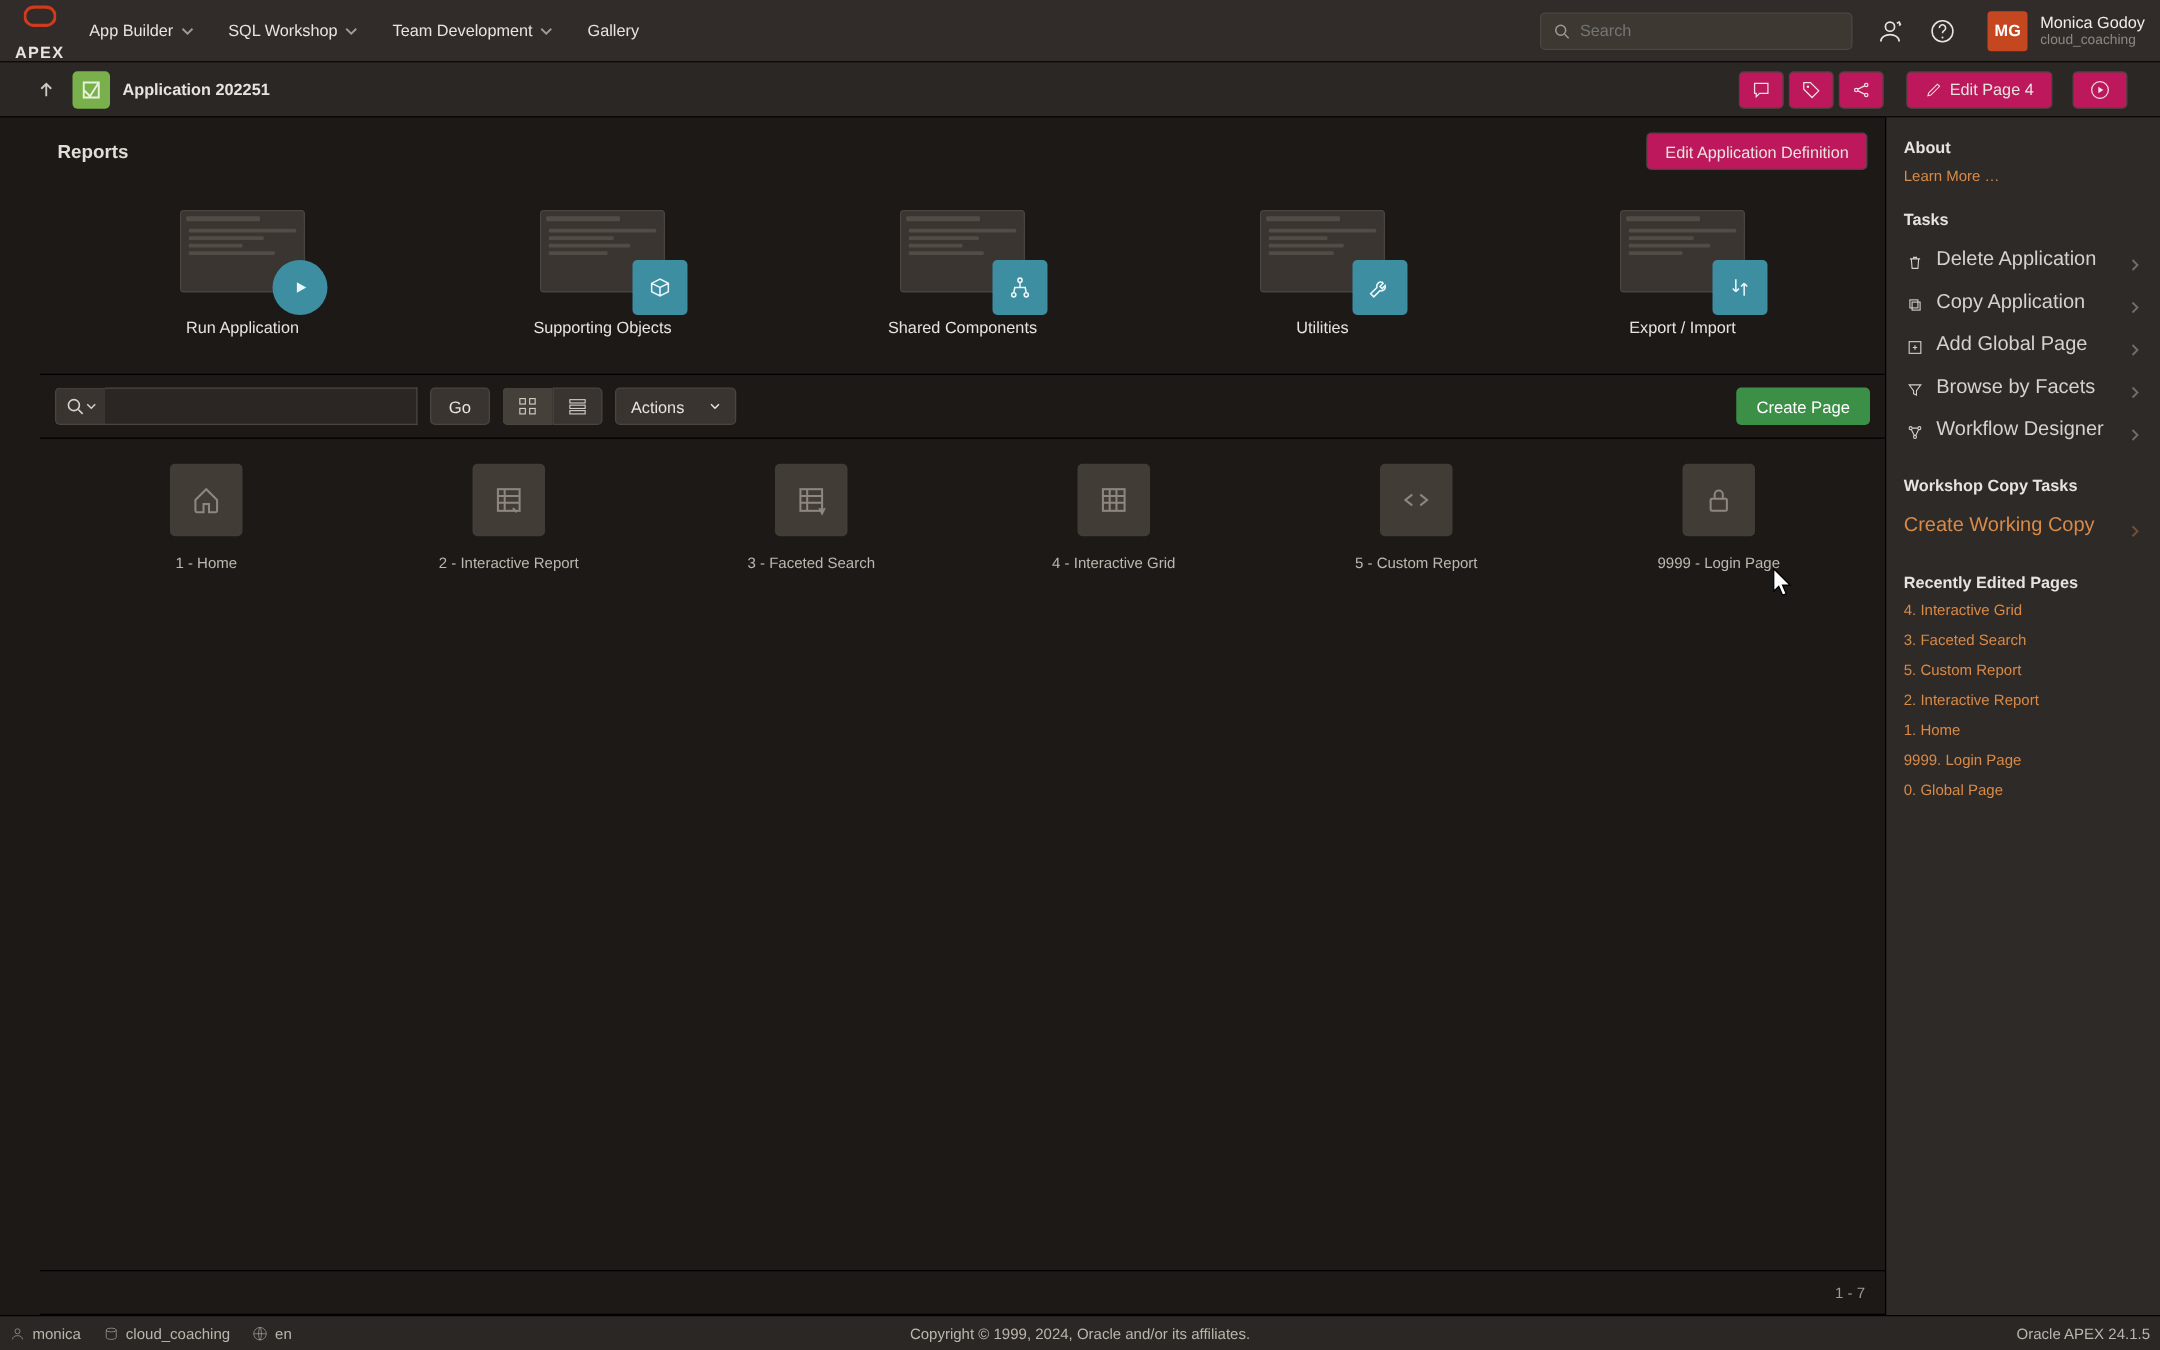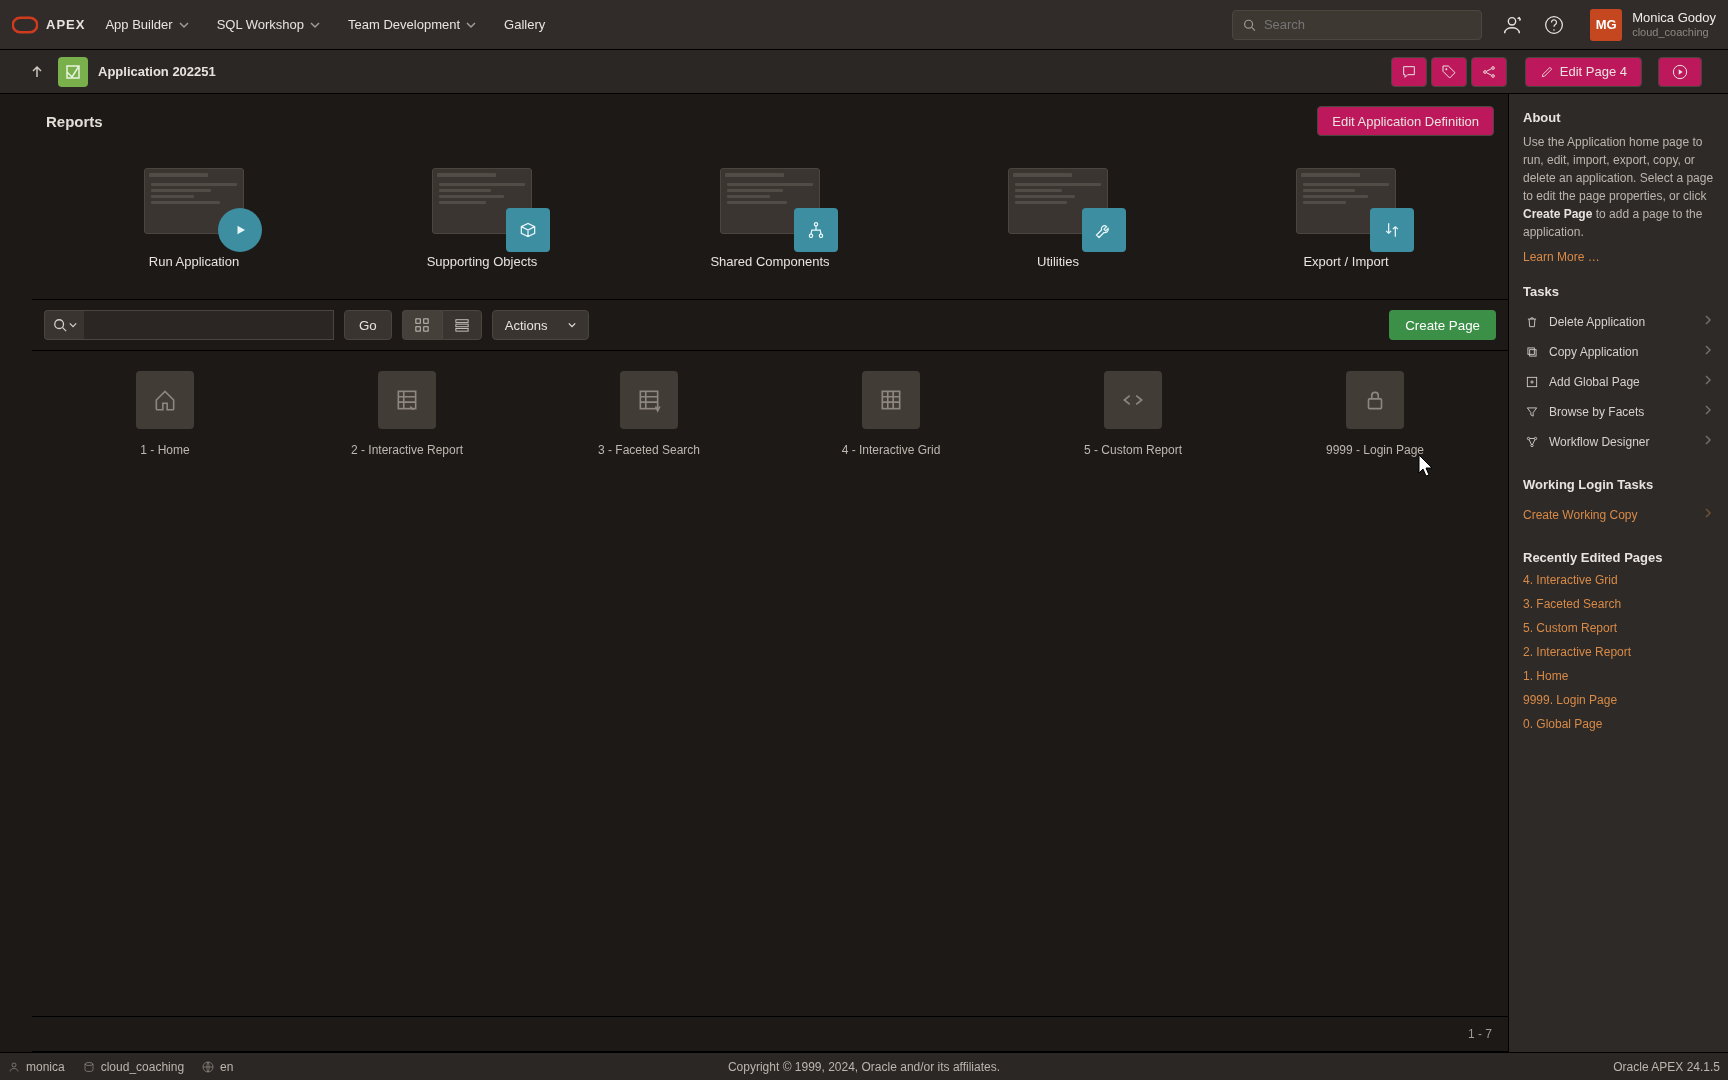--- a/index.html
+++ b/index.html
@@ -2,21 +2,21 @@
 <html><head>
 <meta charset="utf-8">
 <style>
   * { box-sizing: border-box; margin: 0; padding: 0; }
   html, body { width: 1728px; height: 1080px; background: #1c1917; color: #d6d1cc; font-family: "Helvetica Neue", Arial, sans-serif; font-size: 13px; overflow: hidden; }
   a { text-decoration: none; }
   svg { display: block; }
 
   
   .topbar { height: 50px; background: #312c29; display: flex; align-items: center; padding: 0 12px; border-bottom: 1px solid #000; }
-  .logo { display: flex; align-items: center; gap: 8px; margin-right: 20px; }
+  .logo { display: flex; align-items: center; gap: 8px; margin-right: 20px; flex-direction: column; }
   .logo-mark { width: 26px; height: 26px; }
   .logo-text { color: #e8e3de; font-weight: 600; letter-spacing: 1px; }
   .nav-menu { display: flex; gap: 28px; }
   .nav-item { color: #e8e3de; display: flex; align-items: center; gap: 6px; cursor: pointer; }
   .nav-item .caret { opacity: 0.6; }
   .topbar-spacer { flex: 1; }
   .search-wrap { display: flex; align-items: center; background: #3e3833; border: 1px solid #4d4640; border-radius: 4px; width: 250px; height: 30px; padding: 0 10px; gap: 8px; }
   .search-wrap input { background: transparent; border: none; outline: none; color: #d6d1cc; width: 100%; font-size: 13px; }
   .top-icons { display: flex; align-items: center; gap: 14px; margin-left: 16px; }
   .top-icon-btn { width: 28px; height: 28px; display: flex; align-items: center; justify-content: center; cursor: pointer; color: #e8e3de; }
@@ -87,21 +87,21 @@
 
   .grid-footer { padding: 10px 16px; color: #a09a92; font-size: 12px; text-align: right; border-bottom:1px solid #000;}
 
   
   .side h4 { color: #e8e3de; font-size: 13px; font-weight: 700; margin-bottom: 8px; }
   .side p { color: #bcb5ad; font-size: 12px; line-height: 1.5; margin-bottom: 8px; }
   .side p b { color: #e8e3de; font-weight: 700; }
   .side a.learn-more, .side a.recent { color: #d88a48; font-size: 12px; }
   .side-section { margin-bottom: 20px; }
   .task-list { display: flex; flex-direction: column; }
-  .task-item { display: flex; align-items: flex-start; gap: 10px; padding: 8px 2px; color: #d6d1cc; font-size: 12px; cursor: pointer; }
+  .task-item { display: flex; align-items: flex-end; gap: 10px; padding: 8px 2px; color: #d6d1cc; font-size: 16px; cursor: pointer; }
   .task-item .chev { margin-left: auto; opacity: 0.4; }
   .recent-list { display: flex; flex-direction: column; gap: 10px; }
 
   
   .footer { height: 28px; background: #2b2724; border-top: 1px solid #000; display: flex; align-items: center; padding: 0 8px; font-size: 12px; color: #bcb5ad; }
   .footer .fi { display: flex; align-items: center; gap: 6px; margin-right: 18px; }
   .footer .center { position: absolute; left: 50%; transform: translateX(-50%); }
   .footer .right { margin-left: auto; }
 
   
@@ -427,21 +427,20 @@
           <span class="page-label">9999 - Login Page</span>
         </div>
       </div>
     <div class="grid-footer">1 - 7</div>
 
   </div>
 
   <div class="side">
     <div class="side-section">
       <h4>About</h4>
-      <p><span>Use the Application home page to run, edit, import, export, copy, or delete an application. Select a page to edit the page properties, or click </span><b>Create Page</b><span> to add a page to the application.</span></p>
       <a href="#" class="learn-more">Learn More …</a>
     </div>
     <div class="side-section">
       <h4>Tasks</h4>
       <div class="task-list" id="task-list">
           <div class="task-item">
             <svg width="14" height="14" viewBox="0 0 24 24">
               <path d="M5 7h14M10 7V5h4v2M7 7l1 13h8l1-13" fill="none" stroke="currentColor" stroke-width="1.5"></path>
             </svg>
             <span>Delete Application</span>
@@ -486,21 +485,21 @@
               <path d="M8 6h8M7 8l4 8M17 8l-4 8" fill="none" stroke="currentColor" stroke-width="1.5"></path>
             </svg>
             <span>Workflow Designer</span>
             <svg class="chev" width="8" height="10" viewBox="0 0 8 10">
               <path d="M2 1l4 4-4 4" stroke="currentColor" fill="none" stroke-width="1.5"></path>
             </svg>
           </div>
         </div>
     </div>
     <div class="side-section">
-      <h4>Working Login Tasks</h4>
+      <h4>Workshop Copy Tasks</h4>
       <div class="task-item" style="color:#d88a48; padding-left:0;">
         <span>Create Working Copy</span>
         <svg class="chev" width="8" height="10" viewBox="0 0 8 10">
             <path d="M2 1l4 4-4 4" stroke="currentColor" fill="none" stroke-width="1.5"></path>
           </svg>
       </div>
     </div>
     <div class="side-section">
       <h4>Recently Edited Pages</h4>
       <div class="recent-list" id="recent-list">

